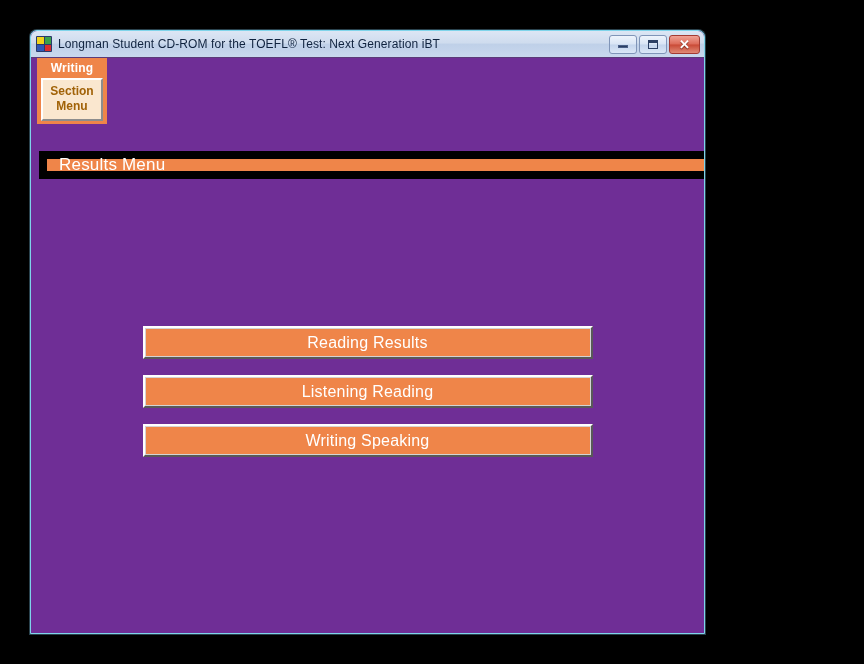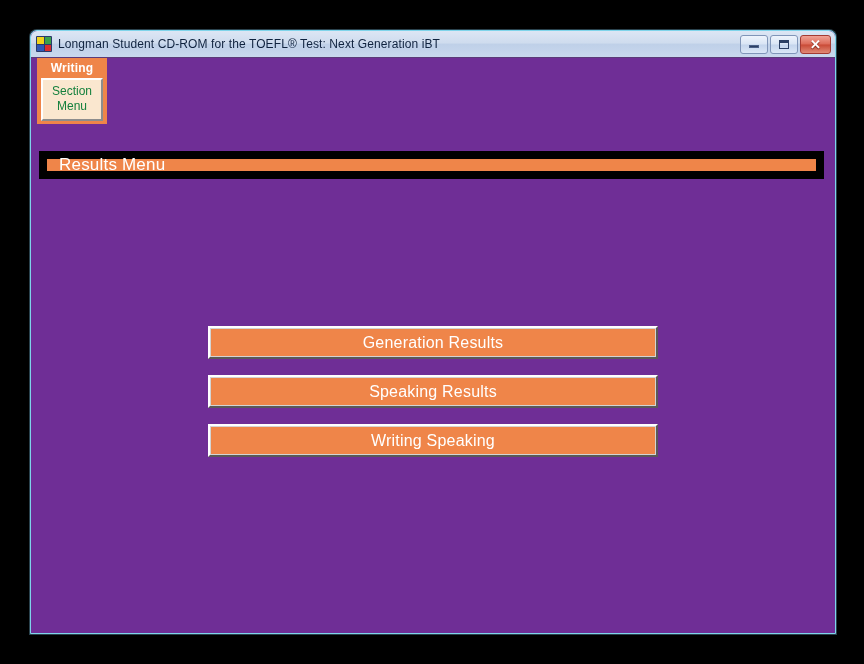--- a/index.html
+++ b/index.html
@@ -18,21 +18,21 @@
     width: 864px;
     height: 664px;
     background: #000000;
   }
 
   
   #app-window {
     position: absolute;
     left: 30px;
     top: 30px;
-    width: 806px;
+    width: 675px;
     height: 604px;
     box-sizing: border-box;
     background: #6f2e96;
     border: 1px solid #7fd4ea;
     border-top-left-radius: 7px;
     border-top-right-radius: 7px;
     box-shadow: 0 0 0 1px rgba(120,190,220,0.35);
   }
 
   
@@ -159,23 +159,23 @@
     letter-spacing: 0.2px;
   }
 
   #section-exit-button {
     margin: 0 4px;
     background: #fae7cf;
     border-top: 2px solid #ffffff;
     border-left: 2px solid #ffffff;
     border-right: 2px solid #8d8d8d;
     border-bottom: 2px solid #8d8d8d;
-    color: #15803d;
+    color: #a16207;
     font-size: 12px;
-    font-weight: normal;
+    font-weight: bold;
     text-align: center;
     line-height: 15px;
     padding: 4px 0 5px 0;
     cursor: pointer;
   }
 
   
   #results-menu-bar {
     position: absolute;
     left: 8px;
@@ -269,24 +269,24 @@
           <div>Menu</div>
         </div>
       </div>
 
       <div id="results-menu-bar">
         <span id="results-menu-title">Results Menu</span>
       </div>
 
       <div id="results-buttons">
         <div class="result-button">
-          <span>Generation Results</span>
+          <span>Reading Results</span>
         </div>
         <div class="result-button">
-          <span>Speaking Results</span>
+          <span>Listening Reading</span>
         </div>
         <div class="result-button">
           <span>Writing Speaking</span>
         </div>
       </div>
 
     </div>
   </div>
 </div>
 

